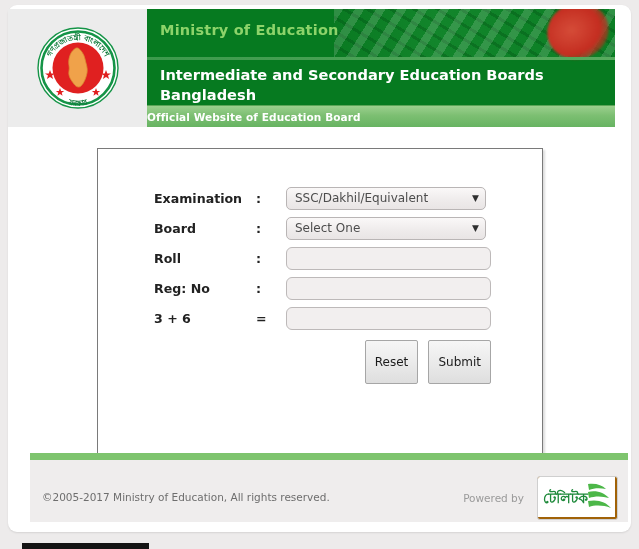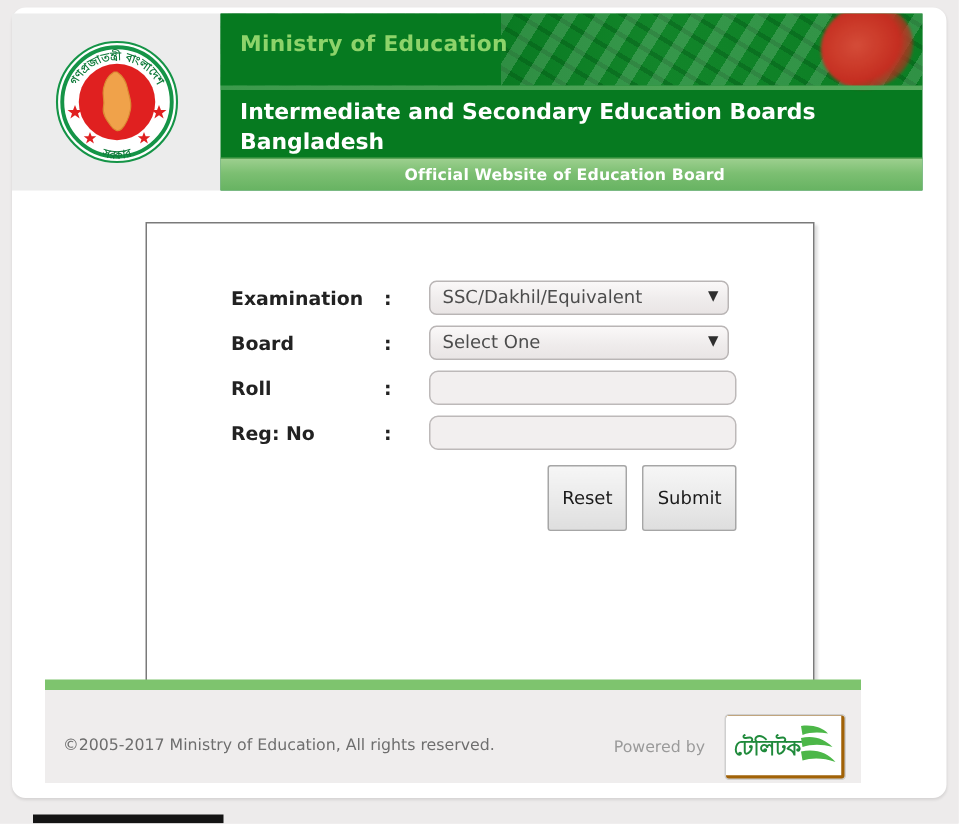--- a/index.html
+++ b/index.html
@@ -127,21 +127,21 @@
   }
   .official-strip {
     position: absolute;
     left: 0; right: 0;
     bottom: 0;
     height: 21px;
     background: linear-gradient(180deg,#9ccf8e 0%, #7cbf72 45%, #67b362 100%);
     border-top: 1px solid #5aa556;
     display: flex;
     align-items: center;
-    justify-content: center;
+    justify-content: flex-start;
     z-index: 4;
     margin-top: 47px;
   }
   .official-strip span {
     font-size: 10.5px;
     color: #ffffff;
     font-weight: bold;
     padding-right: 9px;
     letter-spacing: 0.1px;
   }
@@ -249,21 +249,21 @@
     border-radius: 2px;
     background: linear-gradient(180deg,#f6f6f6 0%, #ebebeb 50%, #dedede 100%);
     cursor: pointer;
   }
 
   
   .footer-wrap {
     position: absolute;
     left: 30px;
     top: 453px;
-    width: 544px;
+    width: 598px;
     height: 69px;
   }
   .footer-rule {
     height: 7px;
     background: #7ec46e;
   }
   .footer-body {
     position: relative;
     height: 62px;
     background: #efeded;
@@ -401,20 +401,27 @@
       </tr>
 
       <tr>
         <td class="lbl">Reg: No</td>
         <td class="sep">:</td>
         <td>
           <input class="ui-input" type="text" value="" style="">
         </td>
       </tr>
 
+      <tr>
+        <td class="lbl">3 + 6</td>
+        <td class="sep">=</td>
+        <td>
+          <input class="ui-input" type="text" value="" style="">
+        </td>
+      </tr>
 
       <tr>
         <td></td>
         <td></td>
         <td class="btn-row">
           <button class="ui-btn" type="button">Reset</button>
           <button class="ui-btn" type="button">Submit</button>
         </td>
       </tr>
     </tbody>

